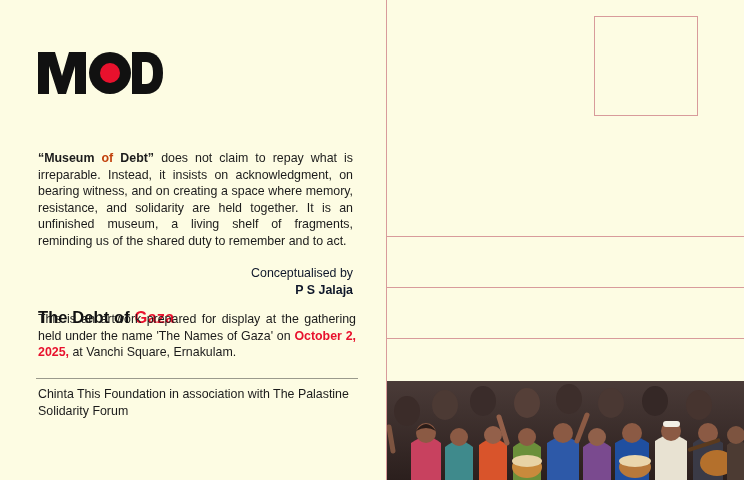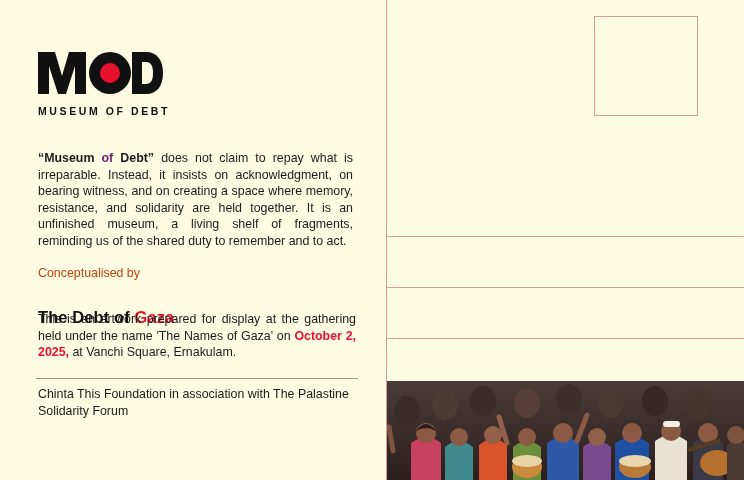--- a/index.html
+++ b/index.html
@@ -56,29 +56,30 @@
     position: absolute;
     left: 38px;
     top: 150px;
     width: 315px;
     font-size: 12.4px;
     line-height: 16.5px;
     color: #1b1b1b;
     text-align: justify;
   }
   .statement b { font-weight: bold; }
-  .accent { color: #701a75; font-weight: bold; }
+  .accent { color: #c2410c; font-weight: bold; }
   .concept {
     position: absolute;
     left: 38px;
     top: 265px;
     width: 315px;
     font-size: 12.4px;
     line-height: 16.5px;
-    color: #c2410c;
+    color: #0f172a;
+    text-align: right;
   }
   .concept .name { font-weight: bold; display: block; }
   .artwork-title {
     position: absolute;
     left: 38px;
     top: 308px;
     width: 330px;
     font-size: 16.5px;
     font-weight: bold;
     color: #111111;
@@ -175,29 +176,29 @@
 
           <path d="M0 2 L0 44 L11 44 L11 16 L20 44 L28 44 L37 16 L37 44 L48 44 L48 2 L31 2 L24 26 L17 2 Z" fill="#111111"></path>
 
           <circle cx="72" cy="23" r="21" fill="#111111"></circle>
           <circle cx="72" cy="23" r="10" fill="#e8112d"></circle>
 
           <path d="M94 2 L94 44 L108 44 C119 44 125 36 125 23 C125 10 119 2 108 2 Z" fill="#111111"></path>
           <path d="M104 12 L104 34 L108 34 C113 34 115 30 115 23 C115 16 113 12 108 12 Z" fill="#fdfce3"></path>
         </svg>
       </div>
-      <div class="logo-wordmark">MUSEUM OF DEBT</div>
     </div>
 
     <div class="statement">
       <b><span>“Museum</span>&nbsp;<span class="accent">of</span>&nbsp;<span>Debt”</span></b><span> does not claim to repay what is irreparable. Instead, it insists on acknowledgment, on bearing witness, and on creating a space where memory, resistance, and solidarity are held together. It is an unfinished museum, a living shelf of fragments, reminding us of the shared duty to remember and to act.</span>
     </div>
 
     <div class="concept">
       <span>Conceptualised by</span>
+      <span class="name">P S Jalaja</span>
     </div>
 
     <div class="artwork-title">
       <span>The Debt of </span><span class="red">Gaza</span>
     </div>
 
     <div class="artwork-desc">
       <span>This is an artwork prepared for display at the gathering held under the name 'The Names of Gaza' on </span><span class="red">October 2, 2025,</span><span> at Vanchi Square, Ernakulam.</span>
     </div>
 

